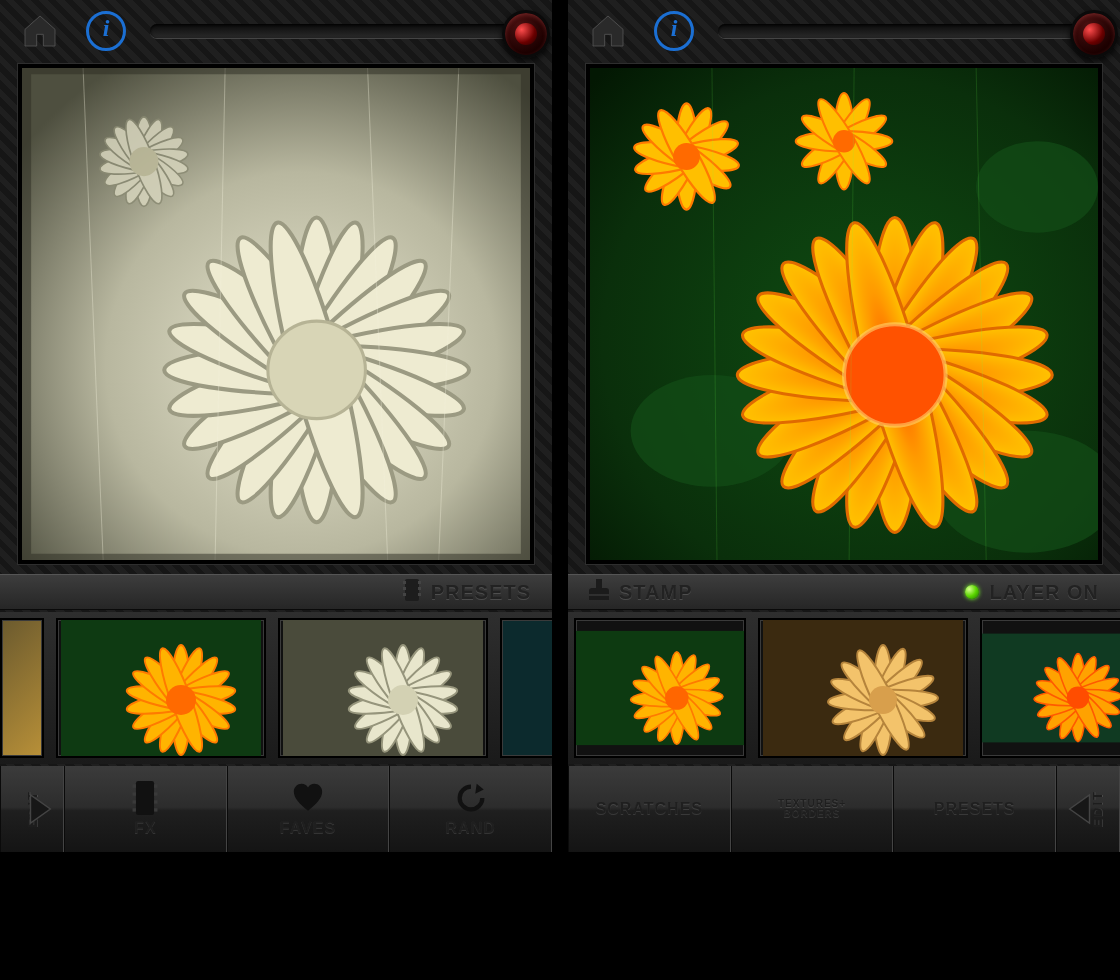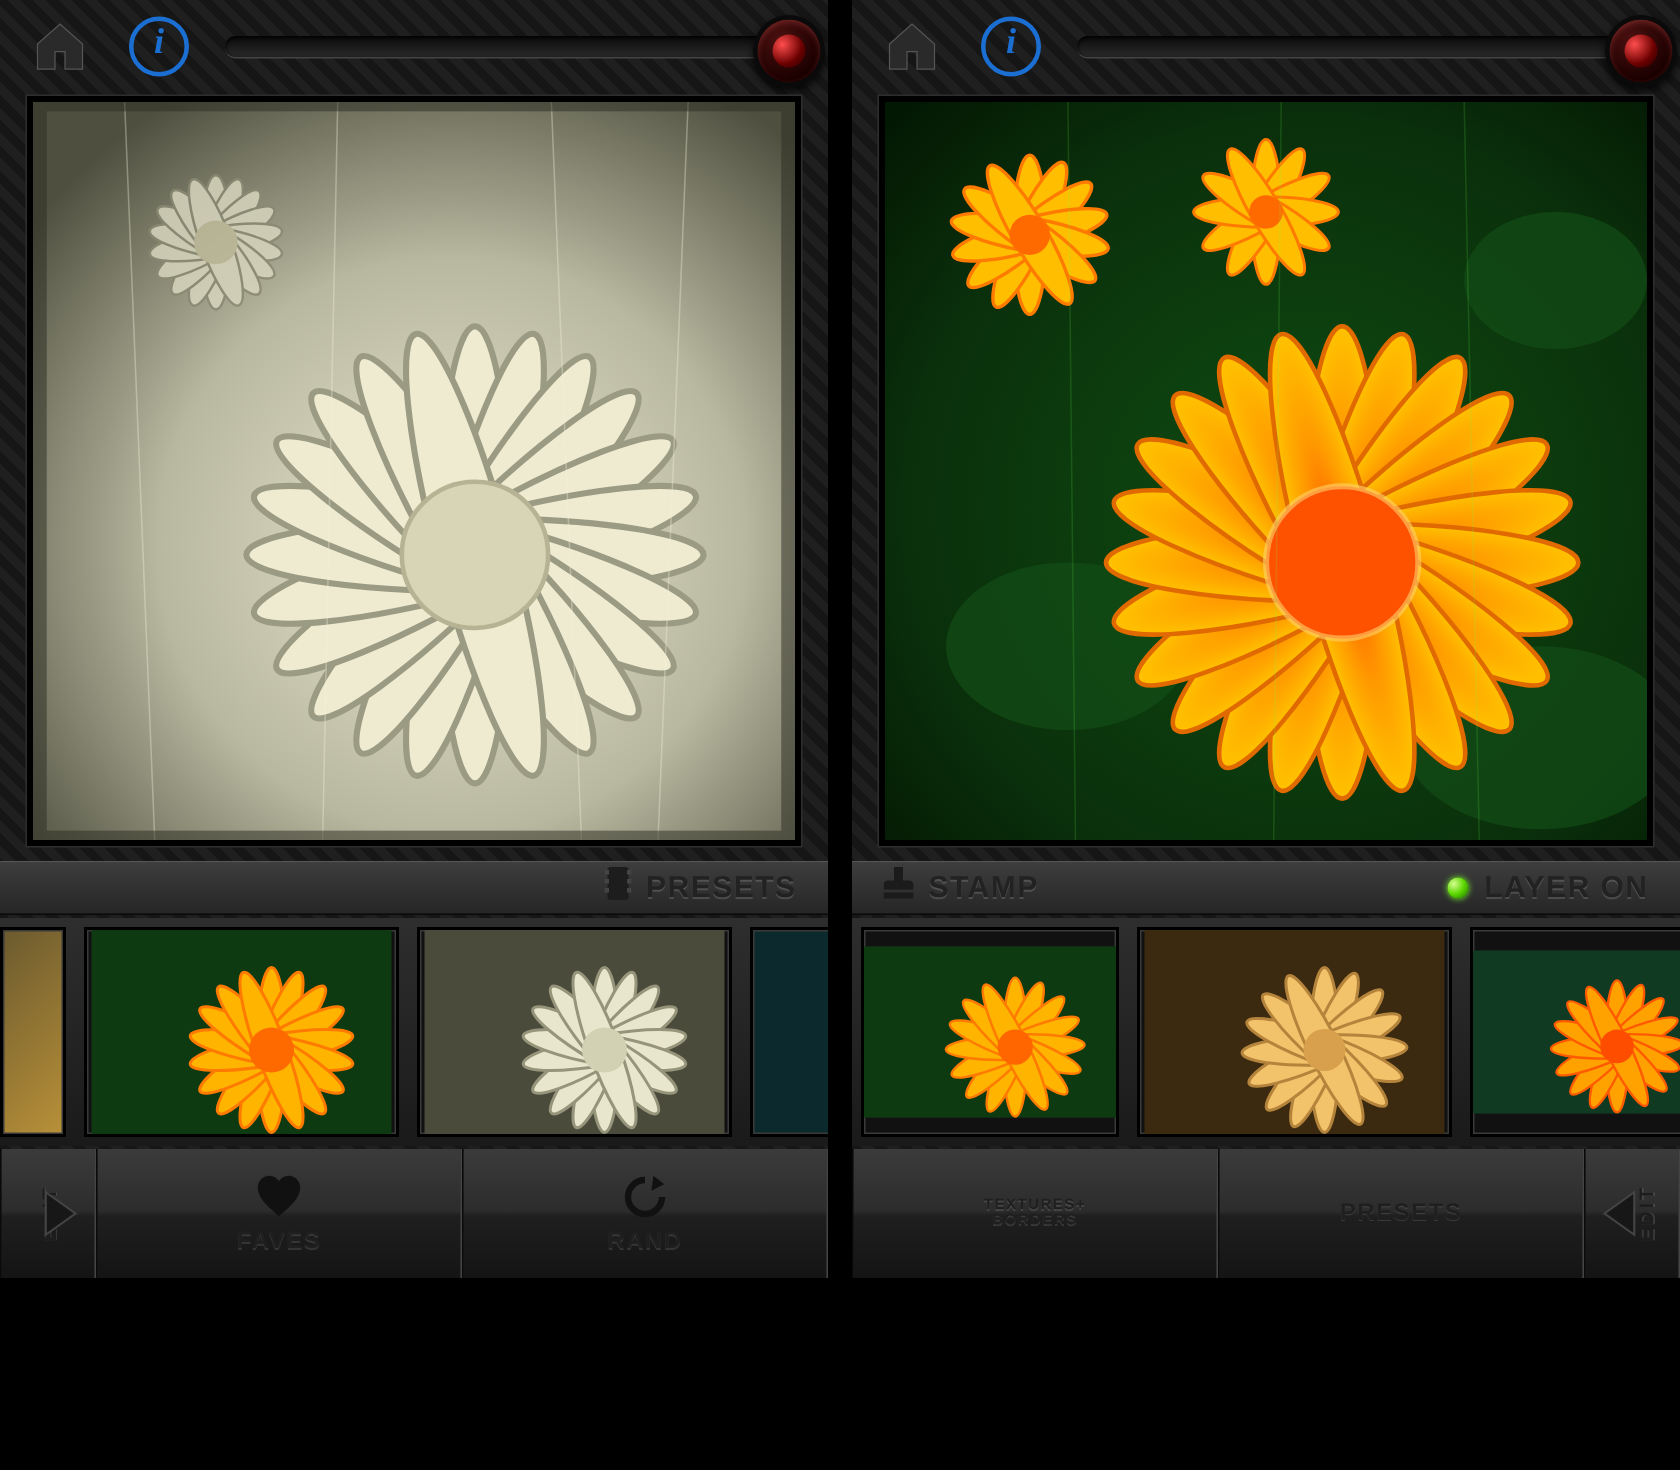--- a/index.html
+++ b/index.html
@@ -208,20 +208,36 @@
       </div>
 
       <div class="bottombar">
         <div class="bbtn edit">
           <span class="vlabel">EDIT</span>
           <svg class="ico" viewBox="0 0 24 24" style="position:absolute;left:22px;width:34px;height:60px;">
               <path d="M6 2 L20 12 L6 22 Z" fill="#171717" stroke="#444" stroke-width="1"></path>
             </svg>
         </div>
         <div class="bbtn">
+          <svg class="ico" viewBox="0 0 24 30">
+              <rect x="4" y="0" width="16" height="30" rx="2" fill="#111"></rect>
+              <g fill="#3a3a3a">
+                <rect x="1" y="3" width="3" height="3"></rect>
+                <rect x="1" y="10" width="3" height="3"></rect>
+                <rect x="1" y="17" width="3" height="3"></rect>
+                <rect x="1" y="24" width="3" height="3"></rect>
+                <rect x="20" y="3" width="3" height="3"></rect>
+                <rect x="20" y="10" width="3" height="3"></rect>
+                <rect x="20" y="17" width="3" height="3"></rect>
+                <rect x="20" y="24" width="3" height="3"></rect>
+              </g>
+            </svg>
+          <span>FX</span>
+        </div>
+        <div class="bbtn">
           <svg class="ico" viewBox="0 0 24 24">
               <path d="M12 21 C6 16 2 12 2 7.5 C2 4.5 4.5 2 7.5 2 C9.5 2 11 3 12 4.5 C13 3 14.5 2 16.5 2 C19.5 2 22 4.5 22 7.5 C22 12 18 16 12 21 Z" fill="#111"></path>
             </svg>
           <span>FAVES</span>
         </div>
         <div class="bbtn">
           <svg class="ico" viewBox="0 0 24 24">
               <path d="M12 4 A8 8 0 1 0 20 12" fill="none" stroke="#111" stroke-width="3"></path>
               <path d="M16 2 L21 6 L15 9 Z" fill="#111"></path>
             </svg>
@@ -391,20 +407,23 @@
                   <ellipse rx="20" ry="110" transform="rotate(154)"></ellipse>
                 </g>
                 <circle r="28" fill="#ff4d00"></circle>
               </g>
             </svg>
         </div>
       </div>
 
       <div class="bottombar">
         <div class="bbtn wide">
+          <span>SCRATCHES</span>
+        </div>
+        <div class="bbtn wide">
           <span class="two">
             <span>TEXTURES+</span><br>
             <span>BORDERS</span>
           </span>
         </div>
         <div class="bbtn wide">
           <span>PRESETS</span>
         </div>
         <div class="bbtn edit">
           <svg class="ico" viewBox="0 0 24 24" style="position:absolute;right:22px;width:34px;height:60px;">

